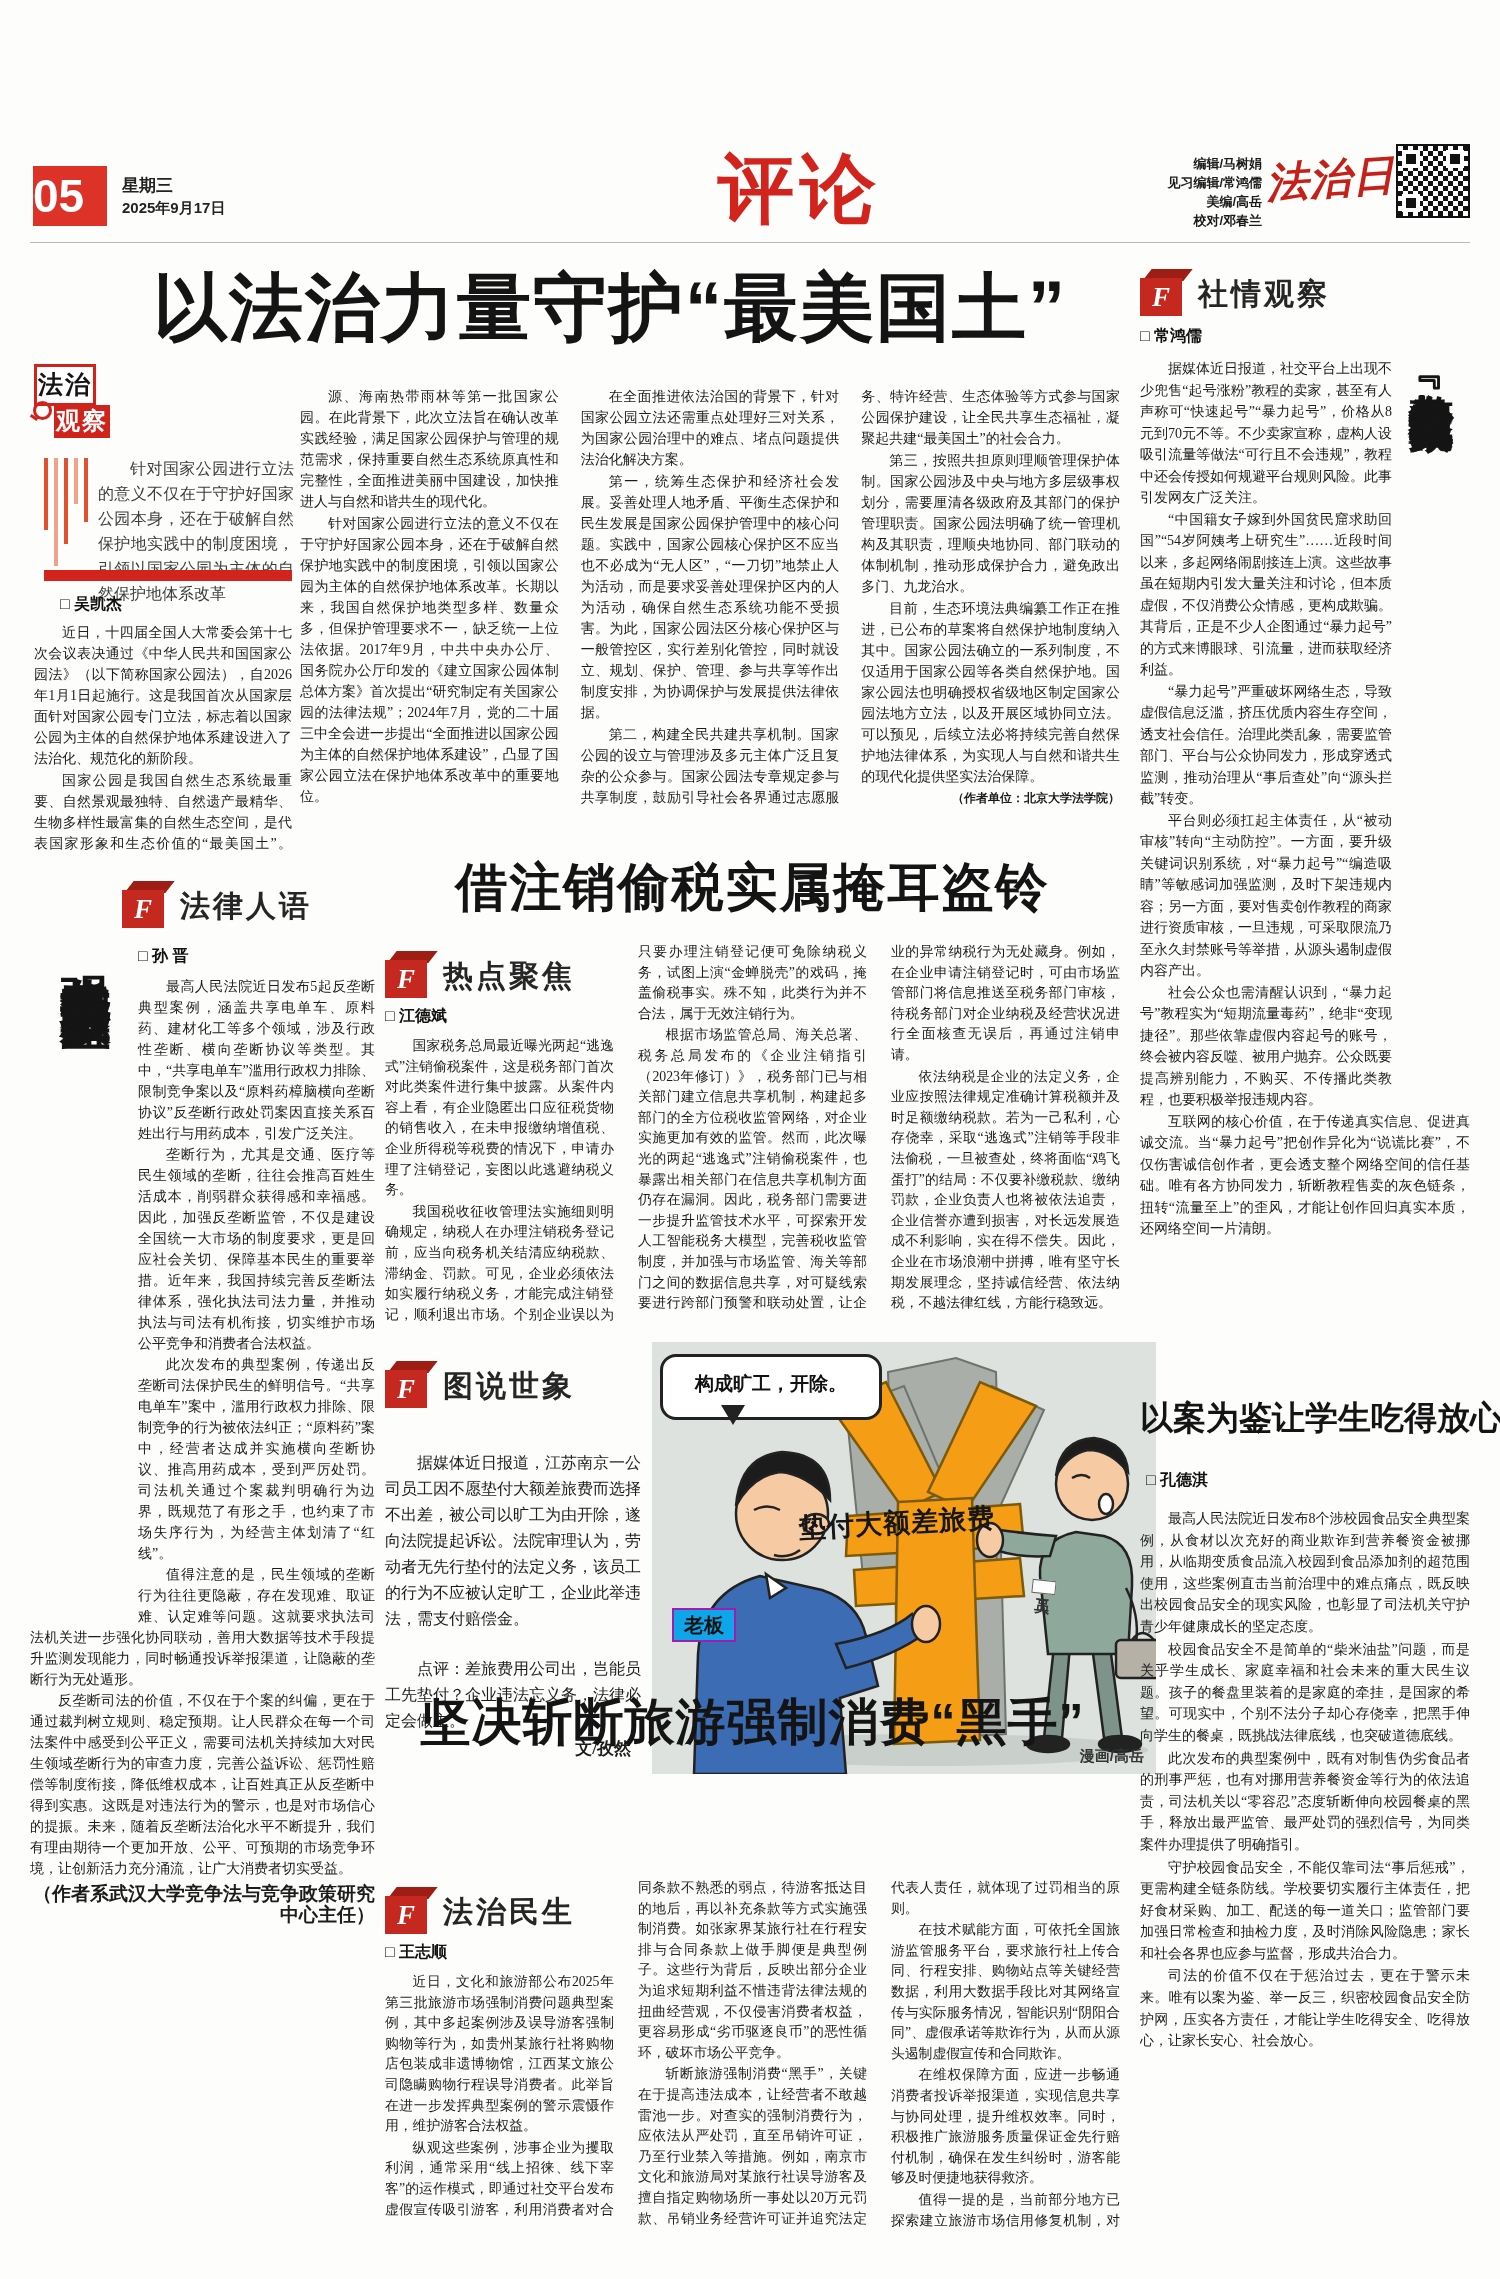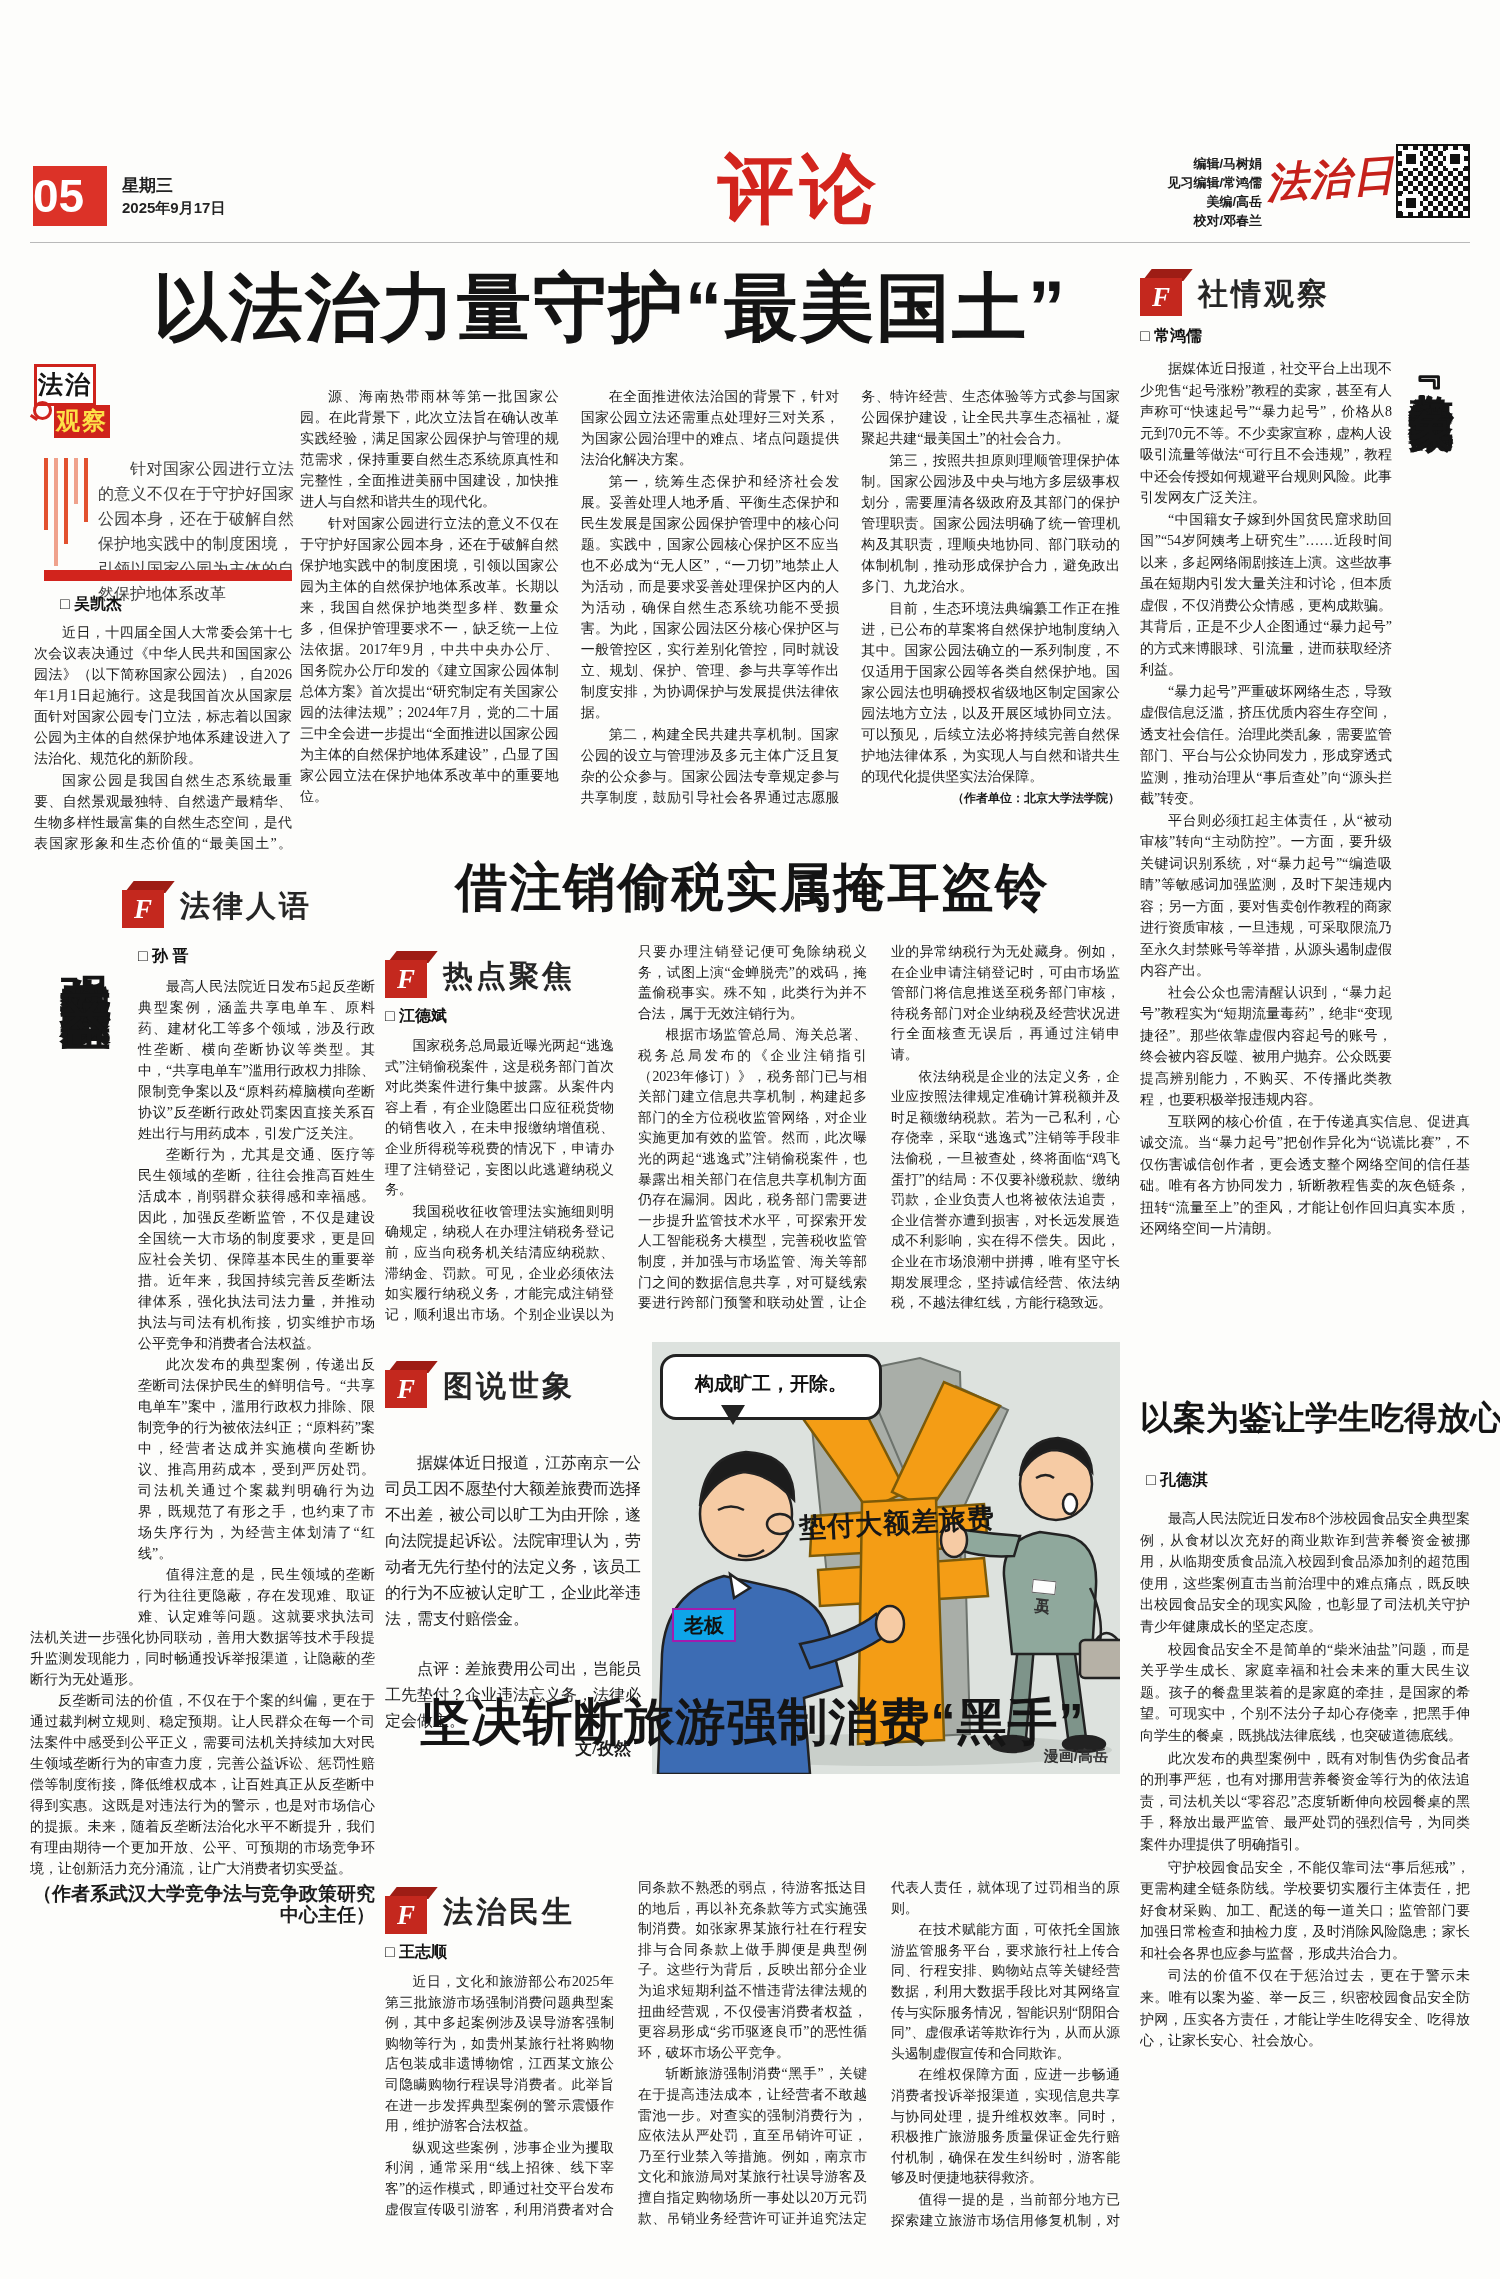--- a/index.html
+++ b/index.html
@@ -38,21 +38,21 @@
   .byline{font:700 16px/20px "Liberation Sans",sans-serif;color:#111;text-indent:0;}
 
   
   .main-headline{left:130px;top:256px;width:960px;text-align:center;color:#141414;
         font:900 74px/104px "Liberation Sans",sans-serif;letter-spacing:2px;white-space:nowrap;}
   .fzgc{left:34px;top:364px;width:96px;height:84px;}
   .fz{position:absolute;left:0;top:0;width:56px;height:36px;border:3px solid #cf231c;background:#fff;color:#141414;
       font:900 25px/36px "Liberation Serif",serif;text-align:center;letter-spacing:2px;}
   .mag{position:absolute;left:-1px;top:37px;width:13px;height:13px;border:3px solid #cf231c;border-radius:50%;}
   .mag:after{content:"";position:absolute;left:-6px;top:12px;width:8px;height:3px;background:#cf231c;transform:rotate(35deg);}
-  .gc{position:absolute;left:20px;top:41px;width:56px;height:33px;background:#cf231c;color:#fde047;
+  .gc{position:absolute;left:20px;top:41px;width:56px;height:33px;background:#cf231c;color:#ffffff;
       font:900 24px/33px "Liberation Serif",serif;text-align:center;letter-spacing:2px;}
   .intro{left:44px;top:456px;width:250px;display:flex;gap:10px;}
   .introbars{display:flex;gap:6px;align-items:flex-start;padding-top:2px;flex:0 0 44px;}
   .introbars i{display:block;width:4px;background:#e2512f;}
   .introbars i:nth-child(2n){background:#efa28c;}
   .intro p{font:500 16px/25px "Liberation Sans",sans-serif;color:#3c3c3c;text-align:justify;}
   .redbar{left:44px;top:570px;width:248px;height:11px;background:#d2241d;}
   .main-byline{left:40px;top:594px;padding-left:20px;}
   .main-col0{left:34px;top:622px;width:258px;height:228px;}
   .main-cols{left:300px;top:386px;width:820px;height:464px;column-count:3;column-gap:22px;}
@@ -80,21 +80,21 @@
         font:900 52px/78px "Liberation Sans",sans-serif;letter-spacing:2px;white-space:nowrap;}
   .hot-content{left:385px;top:942px;width:735px;height:396px;column-count:3;column-gap:24px;
         font-size:13.8px;line-height:20.6px;text-align:justify;overflow:hidden;}
   .flow-byline{margin:6px 0 10px;}
 
   
   .pic-logo{left:385px;top:1352px;}
   .pic-text{left:385px;top:1450px;width:256px;font-size:16px;line-height:26px;text-align:justify;}
   .pic-text .comment{margin-top:24px;}
   .pic-credit{text-align:right;font:700 17px/26px "Liberation Serif",serif;padding-right:10px;margin-top:2px;}
-  .cartoon{left:652px;top:1342px;width:468px;height:432px;background:#dde2de;overflow:hidden;}
+  .cartoon{left:652px;top:1342px;width:468px;height:432px;background:#dde2de;overflow:hidden;padding-left:36px;}
   .bubble{position:absolute;left:8px;top:12px;width:216px;height:60px;background:#fff;border:3px solid #222;
         border-radius:16px;font:700 19px/54px "Liberation Sans",sans-serif;text-align:center;color:#111;}
   .bubble:after{content:"";position:absolute;left:58px;bottom:-20px;border:12px solid transparent;
         border-top:20px solid #222;}
   .blocklabel{position:absolute;left:138px;top:164px;width:214px;transform:rotate(-3deg);
         font:900 27px/34px "Liberation Sans",sans-serif;color:#161616;text-align:center;letter-spacing:1px;}
   .bosslabel{position:absolute;left:20px;top:266px;background:#0ea5e9;border:2px solid #a21caf;padding:2px 10px;
         font:700 20px/26px "Liberation Sans",sans-serif;color:#111;}
   .emplabel{position:absolute;left:380px;top:238px;background:#fdfdfd;border:1px solid #666;padding:6px 2px;
         writing-mode:vertical-rl;font:700 15px/18px "Liberation Sans",sans-serif;color:#333;transform:rotate(6deg);}

